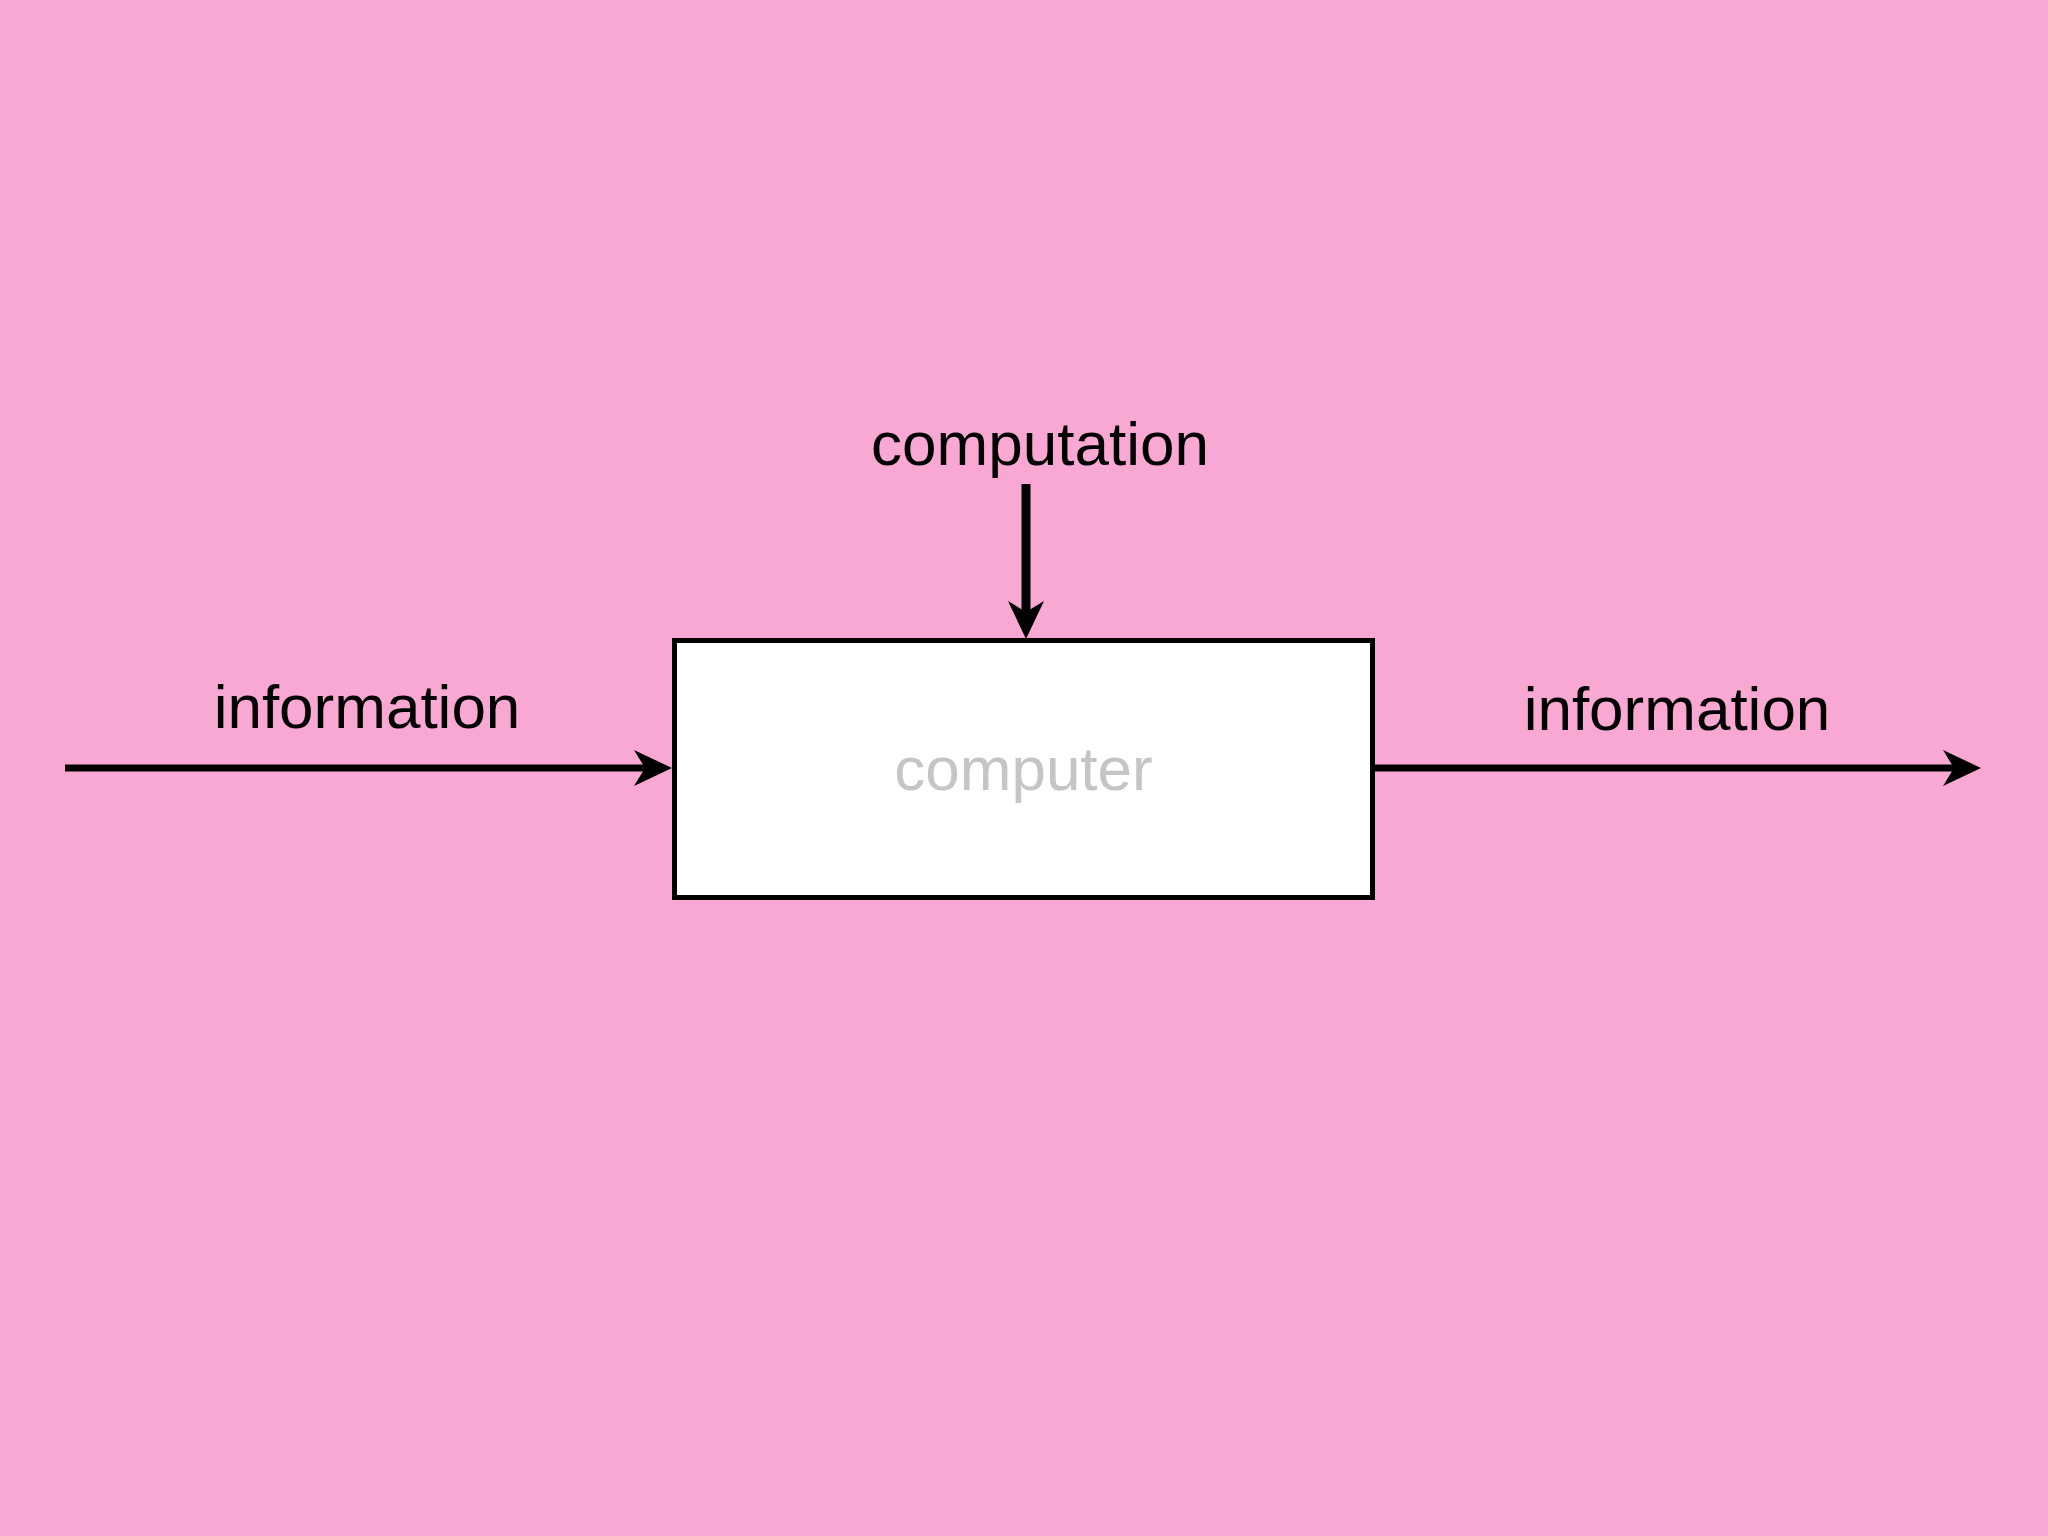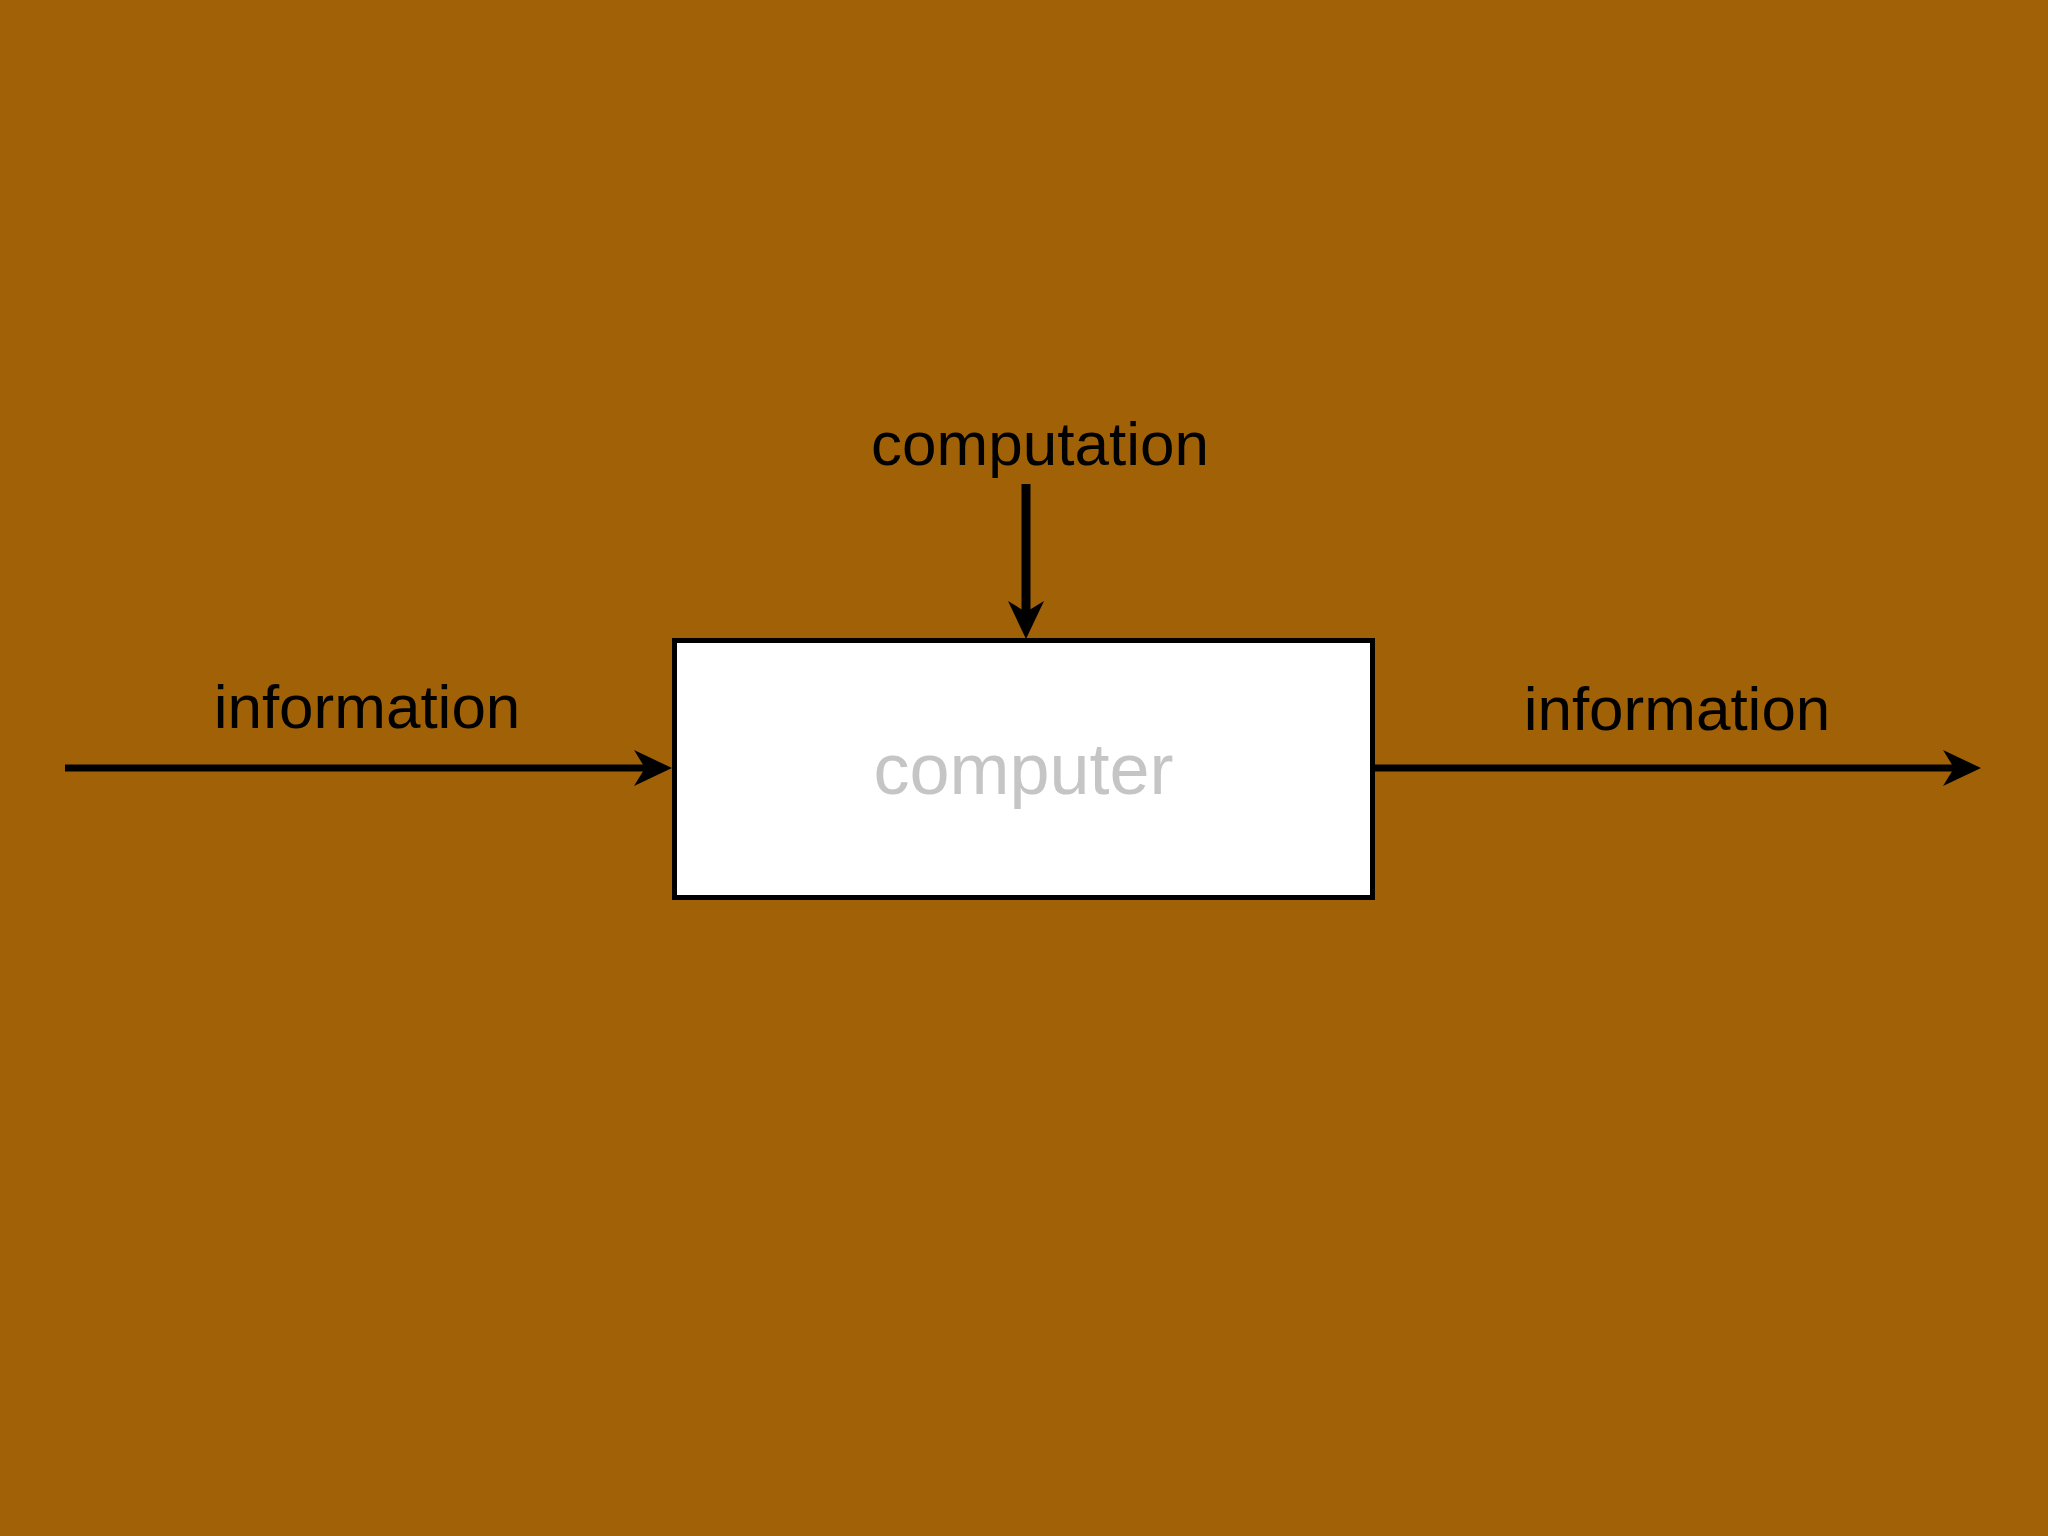--- a/index.html
+++ b/index.html
@@ -4,21 +4,21 @@
 <style>
   html, body {
     margin: 0;
     padding: 0;
     background: #ffffff;
   }
   .canvas {
     position: relative;
     width: 2048px;
     height: 1536px;
-    background: #a16207;
+    background: #f9a8d4;
     overflow: hidden;
     font-family: "Liberation Sans", "DejaVu Sans", sans-serif;
   }
   .arrows-svg {
     position: absolute;
     left: 0;
     top: 0;
     width: 2048px;
     height: 1536px;
   }
@@ -37,21 +37,21 @@
     width: 703px;
     height: 262px;
     box-sizing: border-box;
     border: 5px solid #000000;
     background: #ffffff;
     display: flex;
     align-items: center;
     justify-content: center;
   }
   .computer-box .box-label {
-    font-size: 72px;
+    font-size: 62px;
     line-height: 1;
     color: #c5c5c5;
     letter-spacing: 0;
     white-space: nowrap;
   }
   .flow-label {
     position: absolute;
     width: 600px;
     font-size: 62px;
     line-height: 1;

